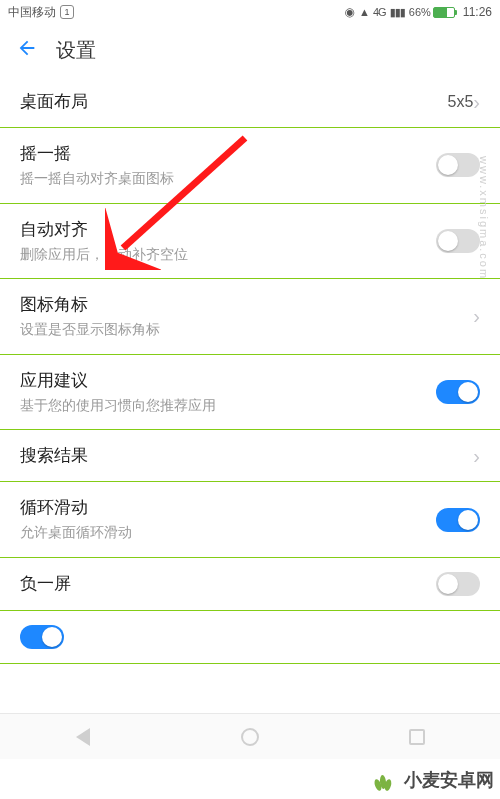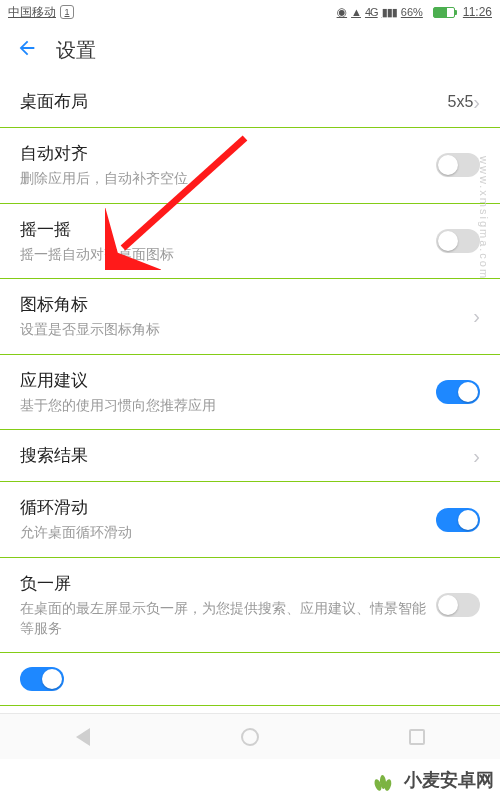--- a/index.html
+++ b/index.html
@@ -1,25 +1,25 @@
 <!DOCTYPE html>
 <html><head>
 <meta charset="utf-8">
 <style>
   * { margin: 0; padding: 0; box-sizing: border-box; -webkit-font-smoothing: antialiased; }
   html, body { width: 500px; height: 799px; font-family: -apple-system, "Helvetica Neue", Arial, "PingFang SC", "Microsoft YaHei", sans-serif; background: #fff; color: #222; position: relative; overflow: hidden; }
 
   
-  .status-bar { height: 24px; display: flex; align-items: center; justify-content: space-between; padding: 0 8px; font-size: 12px; color: #555; text-decoration: underline; }
+  .status-bar { height: 24px; display: flex; align-items: center; justify-content: space-between; padding: 0 8px; font-size: 12px; color: #555; }
   .status-left { display: flex; align-items: center; gap: 4px; }
   .sim-badge { display: inline-flex; align-items: center; justify-content: center; width: 14px; height: 14px; border: 1px solid #888; border-radius: 3px; font-size: 9px; line-height: 1; }
   .status-right { display: flex; align-items: center; gap: 4px; }
   .eye-ico { font-size: 12px; }
   .wifi-ico, .sig-ico { font-size: 11px; letter-spacing: -1px; }
-  .battery { display: inline-flex; align-items: center; gap: 8px; }
+  .battery { display: inline-flex; align-items: center; }
   .battery-pct { font-size: 11px; margin-right: 2px; }
   .battery-body { width: 22px; height: 11px; border: 1px solid #4caf50; border-radius: 2px; position: relative; display: inline-block; }
   .battery-body::after { content: ""; position: absolute; right: -3px; top: 2px; width: 2px; height: 5px; background: #4caf50; border-radius: 0 1px 1px 0; }
   .battery-fill { position: absolute; left: 0; top: 0; height: 100%; width: 66%; background: #4caf50; }
   .clock { font-size: 12px; margin-left: 4px; }
 
   
   .app-header { display: flex; align-items: center; height: 52px; padding: 0 16px; gap: 18px; }
   .back-arrow { color: #1e88ff; font-size: 24px; line-height: 1; }
   .app-title { font-size: 20px; color: #333; }
@@ -93,40 +93,40 @@
   <div class="row">
     <div class="row-body">
         <div class="row-title">桌面布局</div>
       </div>
     <span class="row-value">5x5</span>
     <span class="chevron">›</span>
   </div>
 
   <div class="row">
     <div class="row-body">
+      <div class="row-title">摇一摇</div>
+      <div class="row-sub">摇一摇自动对齐桌面图标</div>
+    </div>
+    <div class="toggle off">
+        <div class="knob"></div>
+      </div>
+  </div>
+
+  <div class="row">
+    <div class="row-body">
       <div class="row-title">自动对齐</div>
       <div class="row-sub">删除应用后，自动补齐空位</div>
     </div>
     <div class="toggle off">
         <div class="knob"></div>
       </div>
   </div>
 
   <div class="row">
     <div class="row-body">
-      <div class="row-title">摇一摇</div>
-      <div class="row-sub">摇一摇自动对齐桌面图标</div>
-    </div>
-    <div class="toggle off">
-        <div class="knob"></div>
-      </div>
-  </div>
-
-  <div class="row">
-    <div class="row-body">
       <div class="row-title">图标角标</div>
       <div class="row-sub">设置是否显示图标角标</div>
     </div>
     <span class="chevron">›</span>
   </div>
 
   <div class="row">
     <div class="row-body">
       <div class="row-title">应用建议</div>
       <div class="row-sub">基于您的使用习惯向您推荐应用</div>
@@ -149,21 +149,20 @@
       <div class="row-sub">允许桌面循环滑动</div>
     </div>
     <div class="toggle on">
         <div class="knob"></div>
       </div>
   </div>
 
   <div class="row">
     <div class="row-body">
       <div class="row-title">负一屏</div>
-      <div class="row-sub">在桌面的最左屏显示负一屏，为您提供搜索、应用建议、情景智能等服务</div>
     </div>
     <div class="toggle off">
         <div class="knob"></div>
       </div>
   </div>
 
   <div class="row">
     <div class="toggle on">
         <div class="knob"></div>
       </div>

